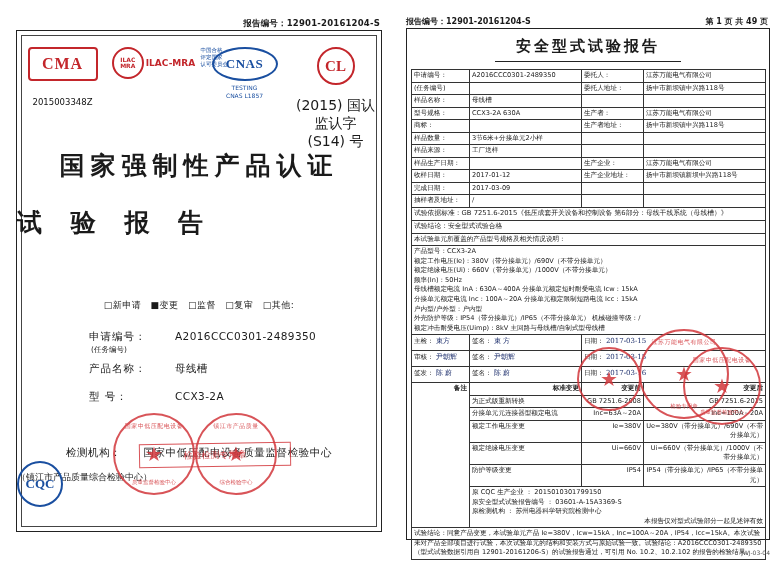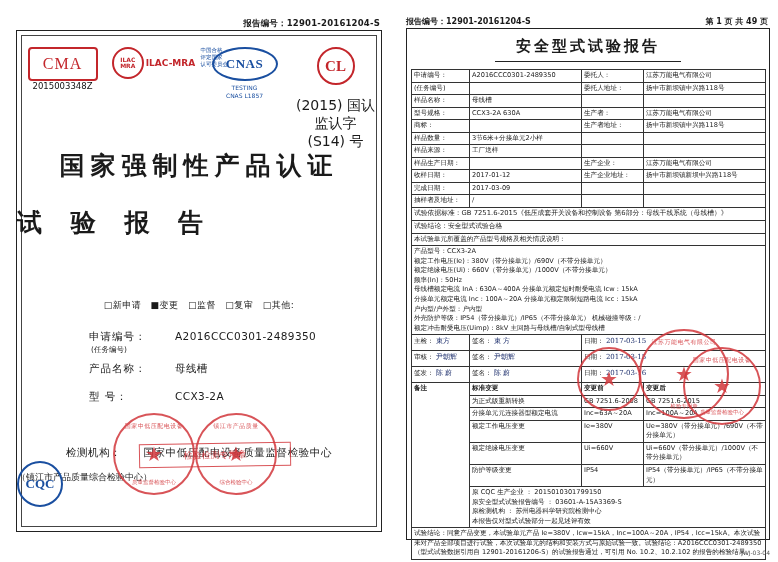--- a/index.html
+++ b/index.html
@@ -21,24 +21,24 @@
   }
   .cert-inner{position:absolute;inset:4px;border:0.8px solid #444;}
   .logo-row{
     position:absolute;top:16px;left:0;right:0;height:70px;
     display:flex;align-items:flex-start;justify-content:space-around;
   }
   .logo{position:relative;text-align:center;width:84px;}
   .cma-box{
     width:66px;height:30px;border:2.2px solid #c3262b;border-radius:4px;
     margin:0 auto;display:flex;align-items:center;justify-content:center;
-    color:#c3262b;font-weight:normal;font-size:16px;letter-spacing:1px;
+    color:#c3262b;font-weight:bold;font-size:16px;letter-spacing:1px;
     font-family:"Liberation Serif", serif;
   }
-  .cma-code{font-size:8.5px;color:#111;}
+  .cma-code{font-size:8.5px;margin-top:16px;color:#111;}
   .ilac-wrap{display:flex;align-items:center;justify-content:center;gap:2px;}
   .ilac-circle{
     width:28px;height:28px;border-radius:50%;border:2px solid #c3262b;
     color:#c3262b;font-size:6px;font-weight:bold;display:flex;
     align-items:center;justify-content:center;text-align:center;line-height:1;
   }
   .ilac-text{color:#c3262b;font-size:9px;font-weight:bold;line-height:1;}
   .cnas-oval{
     width:62px;height:30px;border-radius:50%;border:2.2px solid #1a4fa0;
     display:flex;align-items:center;justify-content:center;margin:0 auto;
@@ -135,21 +135,21 @@
     position:absolute;top:32px;left:88px;width:186px;border-bottom:1.1px solid #222;
   }
   table.grid{
     position:absolute;top:40px;left:4px;width:354px;border-collapse:collapse;
     font-size:6.6px;table-layout:fixed;
   }
   table.grid td{
     border:0.7px solid #333;padding:1px 2px;vertical-align:top;line-height:1.45;
     word-break:break-all;
   }
-  .center{text-align:left;}
+  .center{text-align:right;}
   .bold{font-weight:bold;}
   .sec{font-size:6.8px;}
   .sig-row td{height:13px;margin-top:42px;}
   .foot-note{
     position:absolute;bottom:6px;right:8px;font-size:6px;color:#555;
   }
   #stamp-right-a{left:232px;top:300px;width:86px;height:86px;}
   #stamp-right-b{left:276px;top:318px;width:74px;height:74px;}
   #stamp-right-c{left:170px;top:318px;width:60px;height:60px;border-style:solid;}
   .handwrite{

